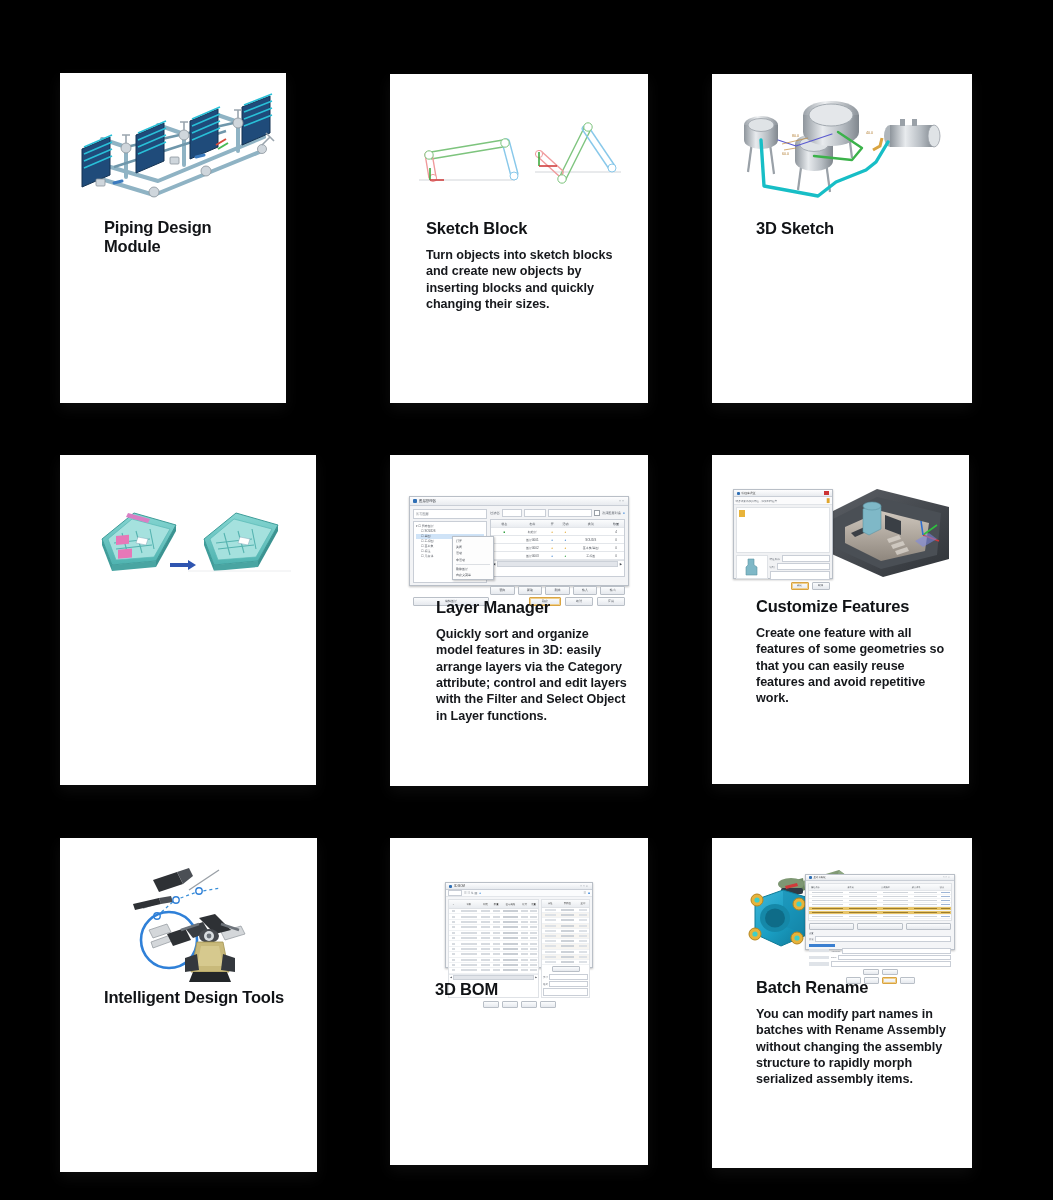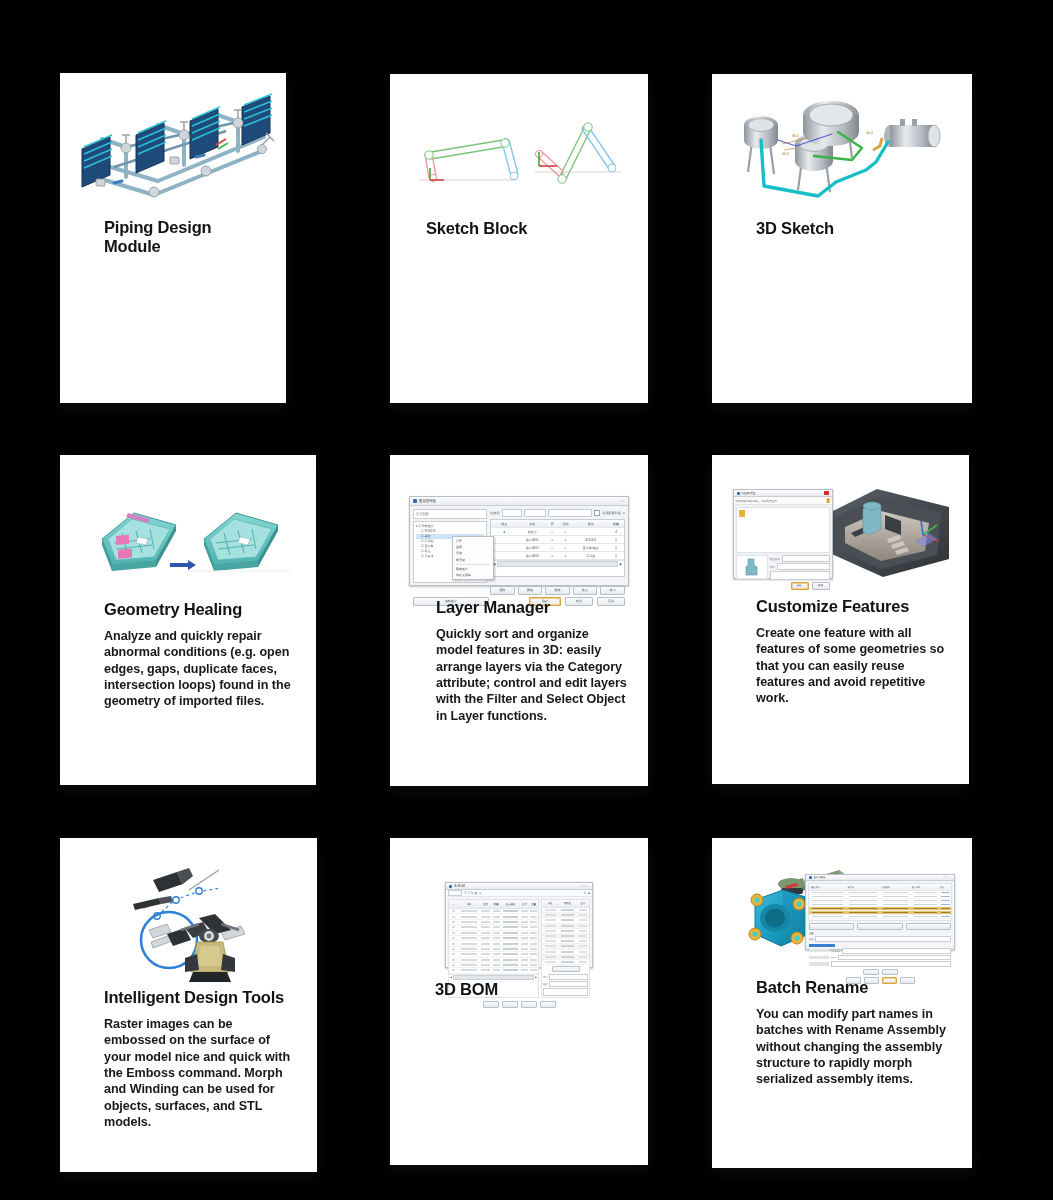--- a/index.html
+++ b/index.html
@@ -191,20 +191,21 @@
           <g stroke="#3faa3f" stroke-width="1.6">
               <path d="M132 52 L132 38"></path>
             </g>
           <g stroke="#d04040" stroke-width="1.6">
               <path d="M132 52 L150 52"></path>
             </g>
         </svg>
       </div>
       <div class="text-wrap">
         <h3 class="card-title">Sketch Block</h3>
+        <p class="card-body">Turn objects into sketch blocks and create new objects by inserting blocks and quickly changing their sizes.</p>
       </div>
     </div>
   </div>
 
   <div class="card c3" style="left:712px;top:74px;width:260px;height:329px;">
     <div class="card-inner">
       <div class="fig" style="padding-top:20px;height:126px;">
         <svg width="225" height="110" viewBox="0 0 225 110">
           <defs>
             <linearGradient id="mtl" x1="0" y1="0" x2="1" y2="0">
@@ -312,24 +313,20 @@
                 <path d="M62 26 L66 46"></path>
             </g>
             <path d="M50 34 L60 36 L58 42 L48 40 Z" fill="#fff" stroke="#8ab" stroke-width=".5"></path>
           </g>
           <g transform="translate(84,66)">
             <path d="M0 0 L18 0 L18 -3 L26 2 L18 7 L18 4 L0 4 Z" fill="#2f55b0"></path>
           </g>
           <path d="M102 74 L205 74" stroke="#e7e9eb" stroke-width=".8"></path>
         </svg>
       </div>
-      <div class="text-wrap">
-        <h3 class="card-title">Geometry Healing</h3>
-        <p class="card-body">Analyze and quickly repair abnormal conditions (e.g. open edges, gaps, duplicate faces, intersection loops) found in the geometry of imported files.</p>
-      </div>
     </div>
   </div>
 
   <div class="card c5" style="left:390px;top:455px;width:258px;height:331px;">
     <div class="card-inner">
       <div class="fig" style="padding-top:41px;height:101px;">
         <div class="dlg" style="width:218px;height:88px;margin:0 auto;">
           <div class="dlg-tb">
             <span class="dlg-dot"></span>
             <span style="font-size:3.4px;color:#2a2f36;">图层管理器</span>
@@ -569,21 +566,20 @@
             <path d="M104 104 L116 100 L118 116 L104 118 Z" fill="#34383d"></path>
             <path d="M142 100 L154 104 L154 118 L140 116 Z" fill="#34383d"></path>
             <path d="M112 118 L146 118 L150 128 L108 128 Z" fill="#232629"></path>
             <path d="M100 76 L118 70" stroke="#6e747b" stroke-width="2.4"></path>
             <path d="M140 70 L158 76" stroke="#6e747b" stroke-width="2.4"></path>
           </g>
         </svg>
       </div>
       <div class="text-wrap">
         <h3 class="card-title">Intelligent Design Tools</h3>
-        <p class="card-body">Raster images can be embossed on the surface of your model nice and quick with the Emboss command. Morph and Winding can be used for objects, surfaces, and STL models.</p>
       </div>
     </div>
   </div>
 
   <div class="card c8" style="left:390px;top:838px;width:258px;height:327px;">
     <div class="card-inner">
       <div class="fig" style="padding-top:44px;height:100px;">
         <div class="dlg" style="width:146px;height:84px;margin:0 auto;background:#f5f6f8;">
           <div class="dlg-tb" style="height:6px;">
             <span class="dlg-dot" style="width:3px;height:3px;"></span>

